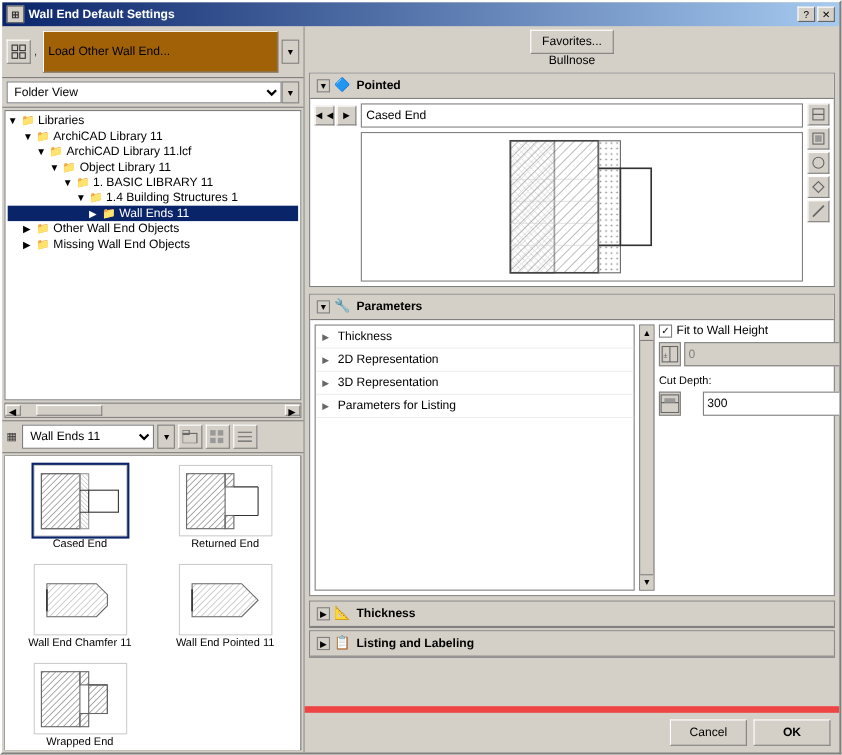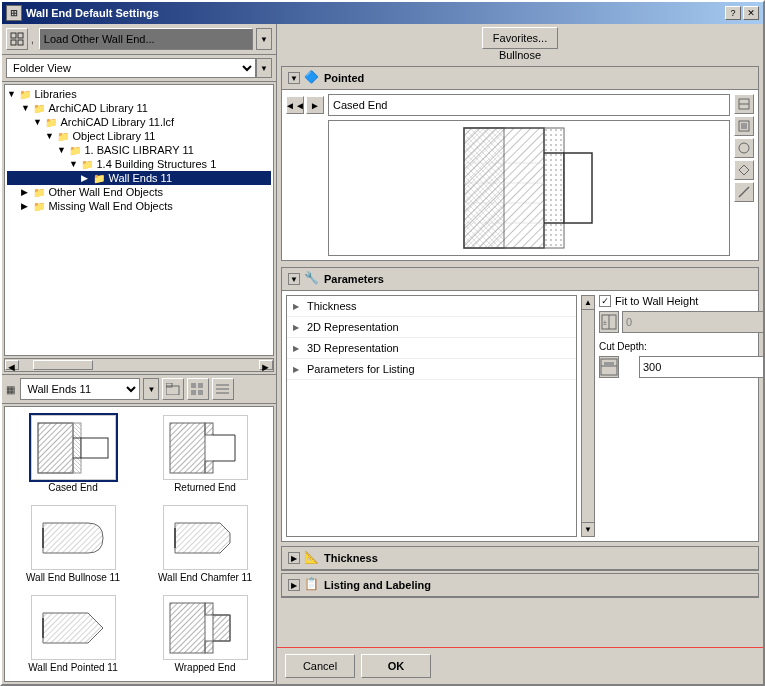--- a/index.html
+++ b/index.html
@@ -92,22 +92,22 @@
       border-left: 1px solid #fff;
       cursor: pointer;
       display: flex;
       align-items: center;
       justify-content: center;
       font-size: 10px;
     }
 
     .load-btn {
       flex: 1;
-      height: 22px;
-      background: #737373;
+      height: 38px;
+      background: #a16207;
       border: 1px solid #808080;
       border-top: 1px solid #fff;
       border-left: 1px solid #fff;
       cursor: pointer;
       font-size: 11px;
       text-align: left;
       padding: 0 4px;
     }
 
     .dropdown-arrow {
@@ -487,23 +487,24 @@
 
     
     .bottom-sections {
       display: flex;
       flex-direction: column;
     }
 
     
     .bottom-bar {
       display: flex;
+      justify-content: flex-end;
       padding: 6px 8px;
       gap: 6px;
-      border-top: 1px solid #ef4444;
+      border-top: 6px solid #ef4444;
       margin-top: auto;
     }
 
     .action-btn {
       width: 70px;
       height: 24px;
       background: #d4d0c8;
       border: 1px solid #808080;
       border-top: 1px solid #fff;
       border-left: 1px solid #fff;
@@ -687,35 +688,20 @@
               <rect x="40" y="5" width="8" height="12" fill="url(#hatch3)" stroke="#666" stroke-width="1"></rect>
               <rect x="40" y="43" width="8" height="12" fill="url(#hatch3)" stroke="#666" stroke-width="1"></rect>
               <line x1="48" y1="17" x2="70" y2="17" stroke="#333" stroke-width="1"></line>
               <line x1="48" y1="43" x2="70" y2="43" stroke="#333" stroke-width="1"></line>
               <line x1="70" y1="17" x2="70" y2="43" stroke="#333" stroke-width="1"></line>
             </svg>
           </div>
           <div class="obj-label">Returned End</div>
         </div>
 
-        <div class="object-item">
-          <div class="obj-thumb">
-            <svg width="80" height="60" viewBox="0 0 80 60">
-              <defs>
-                <pattern id="hatch4" width="4" height="4" patternUnits="userSpaceOnUse" patternTransform="rotate(45)">
-                  <line x1="0" y1="0" x2="0" y2="4" stroke="#aaa" stroke-width="1"></line>
-                </pattern>
-              </defs>
-
-              <path d="M10 15 L55 15 Q70 15 70 30 Q70 45 55 45 L10 45 Z" fill="url(#hatch4)" stroke="#666" stroke-width="1"></path>
-              <line x1="10" y1="20" x2="10" y2="40" stroke="#333" stroke-width="1.5"></line>
-            </svg>
-          </div>
-          <div class="obj-label">Wall End Bullnose 11</div>
-        </div>
 
         <div class="object-item">
           <div class="obj-thumb">
             <svg width="80" height="60" viewBox="0 0 80 60">
               <defs>
                 <pattern id="hatch5" width="4" height="4" patternUnits="userSpaceOnUse" patternTransform="rotate(45)">
                   <line x1="0" y1="0" x2="0" y2="4" stroke="#aaa" stroke-width="1"></line>
                 </pattern>
               </defs>
 

